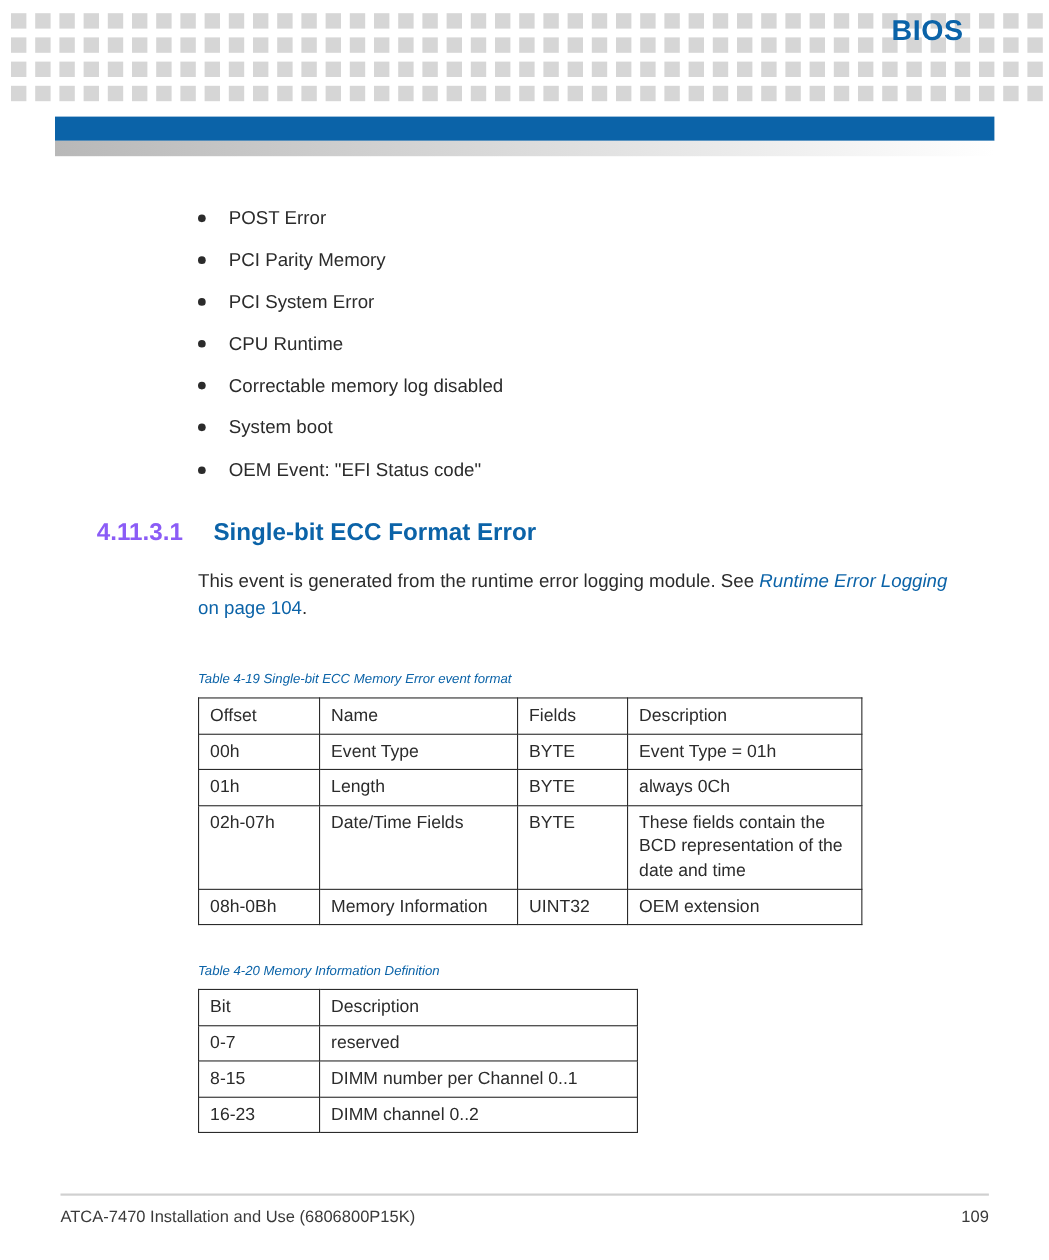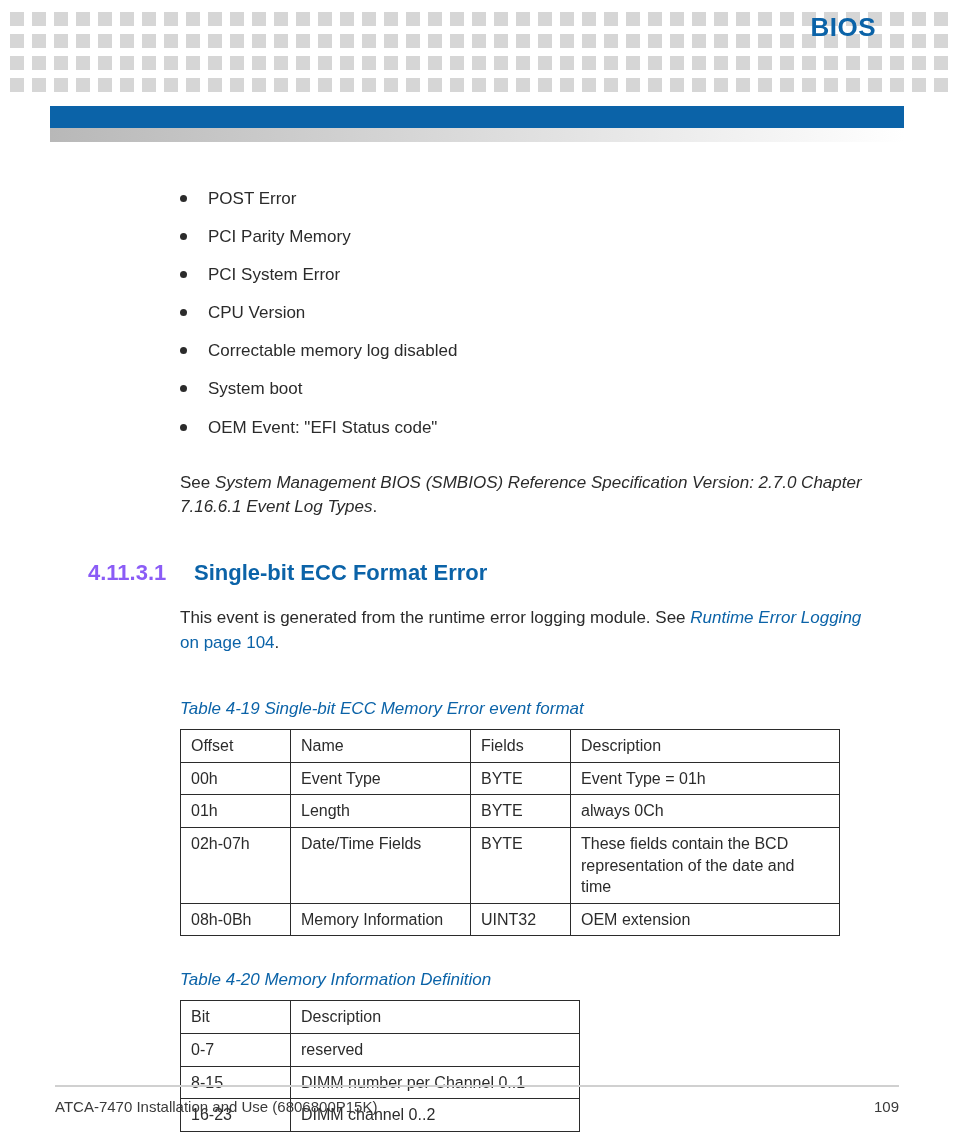--- a/index.html
+++ b/index.html
@@ -88,29 +88,29 @@
     font-weight: 700;
     font-size: 22px;
   }
   .para { font-size: 17px; line-height: 1.45; margin-bottom: 44px; }
   .link { color: #0b63a8; font-style: italic; }
   .link-trail { color: #0b63a8; }
 
   .table-caption {
     color: #0b63a8;
     font-style: italic;
-    font-size: 17px;
+    font-size: 12px;
     margin-bottom: 10px;
   }
   table {
     border-collapse: collapse;
     margin-bottom: 34px;
     font-size: 16px;
   }
-  table.t1 { width: 660px; }
+  table.t1 { width: 604px; }
   table.t2 { width: 400px; }
   th, td {
     border: 1px solid #2b2b2b;
     padding: 5px 10px;
     text-align: left;
     vertical-align: top;
     font-weight: normal;
     line-height: 1.35;
   }
   .t1 col.c1 { width: 110px; }
@@ -320,29 +320,26 @@
 <div class="chapter-label">BIOS</div>
 <div class="blue-bar"></div>
 <div class="grey-grad"></div>
 
 <div class="content">
 
   <ul class="bullets">
     <li>POST Error</li>
     <li>PCI Parity Memory</li>
     <li>PCI System Error</li>
-    <li>CPU Version</li>
+    <li>CPU Runtime</li>
     <li>Correctable memory log disabled</li>
     <li>System boot</li>
     <li>OEM Event: "EFI Status code"</li>
   </ul>
 
-  <p class="see-para">
-    <span>See </span><span class="ital">System Management BIOS (SMBIOS) Reference Specification Version: 2.7.0 Chapter 7.16.6.1 Event Log Types</span><span>.</span>
-  </p>
 
   <div class="sec-heading">
     <span class="sec-num">4.11.3.1</span>
     <span class="sec-title">Single-bit ECC Format Error</span>
   </div>
 
   <p class="para">
     <span>This event is generated from the runtime error logging module. See </span><span class="link">Runtime Error Logging</span><span class="link-trail"> on page 104</span><span>.</span>
   </p>
 

